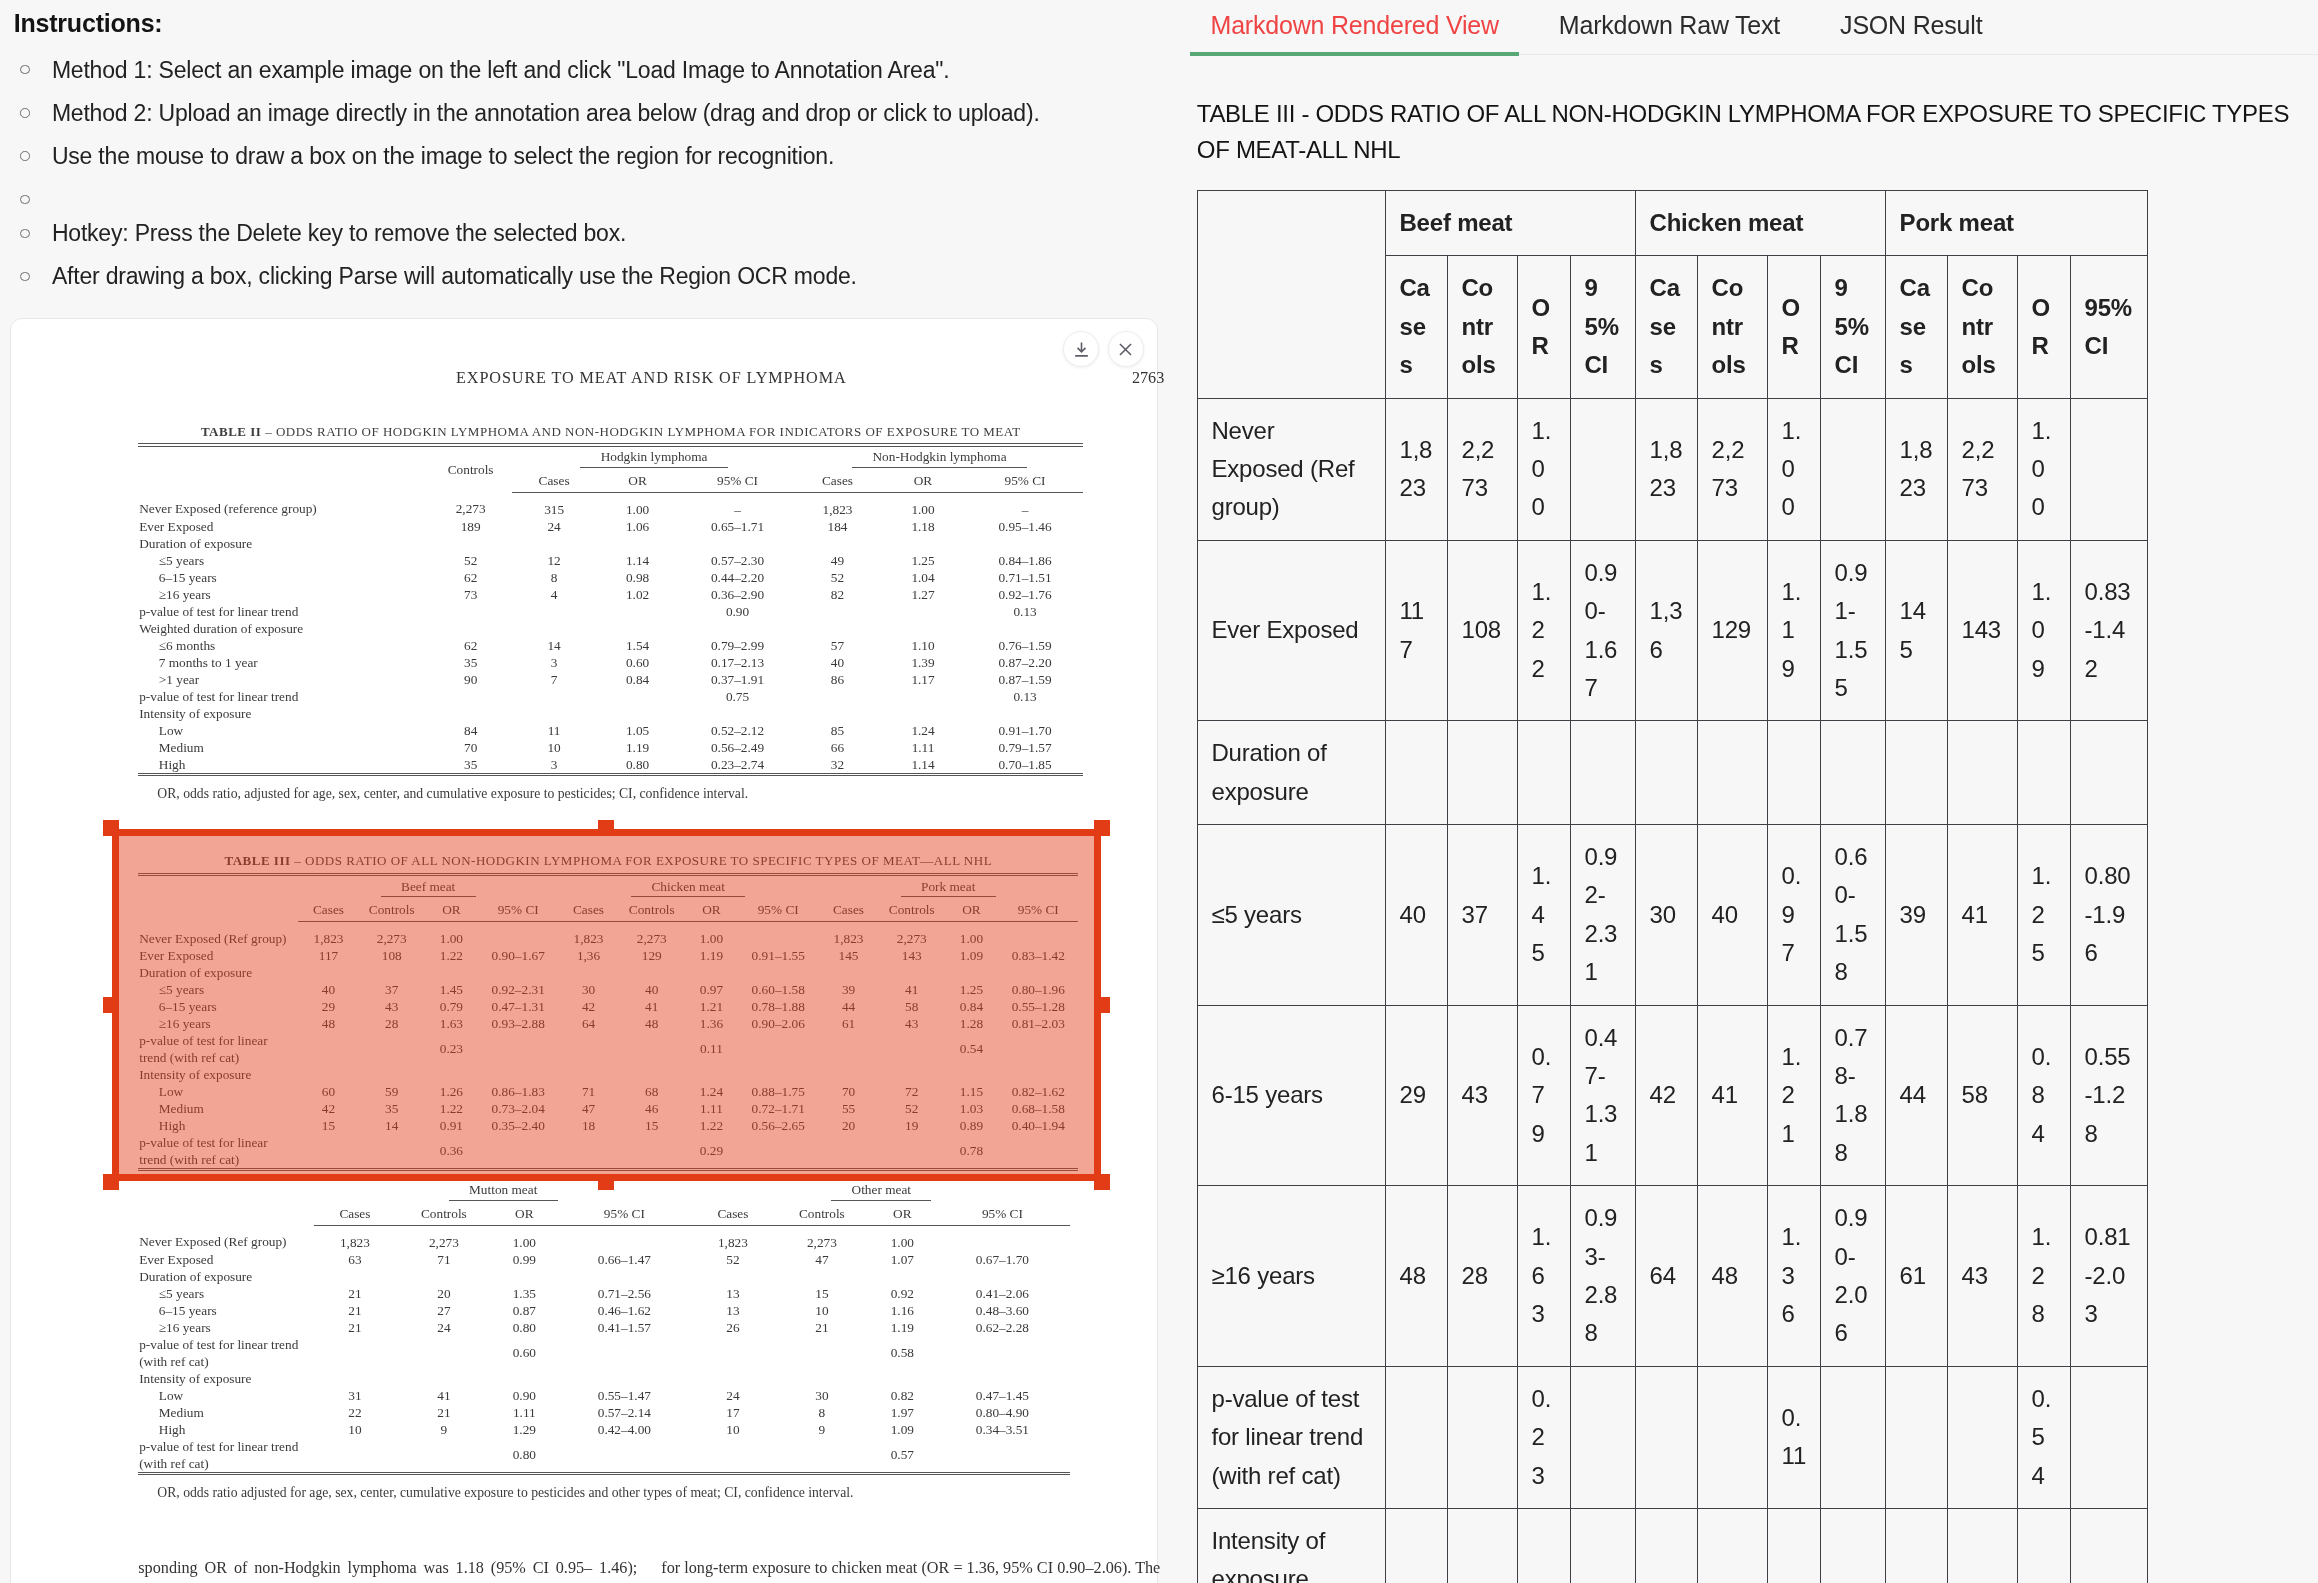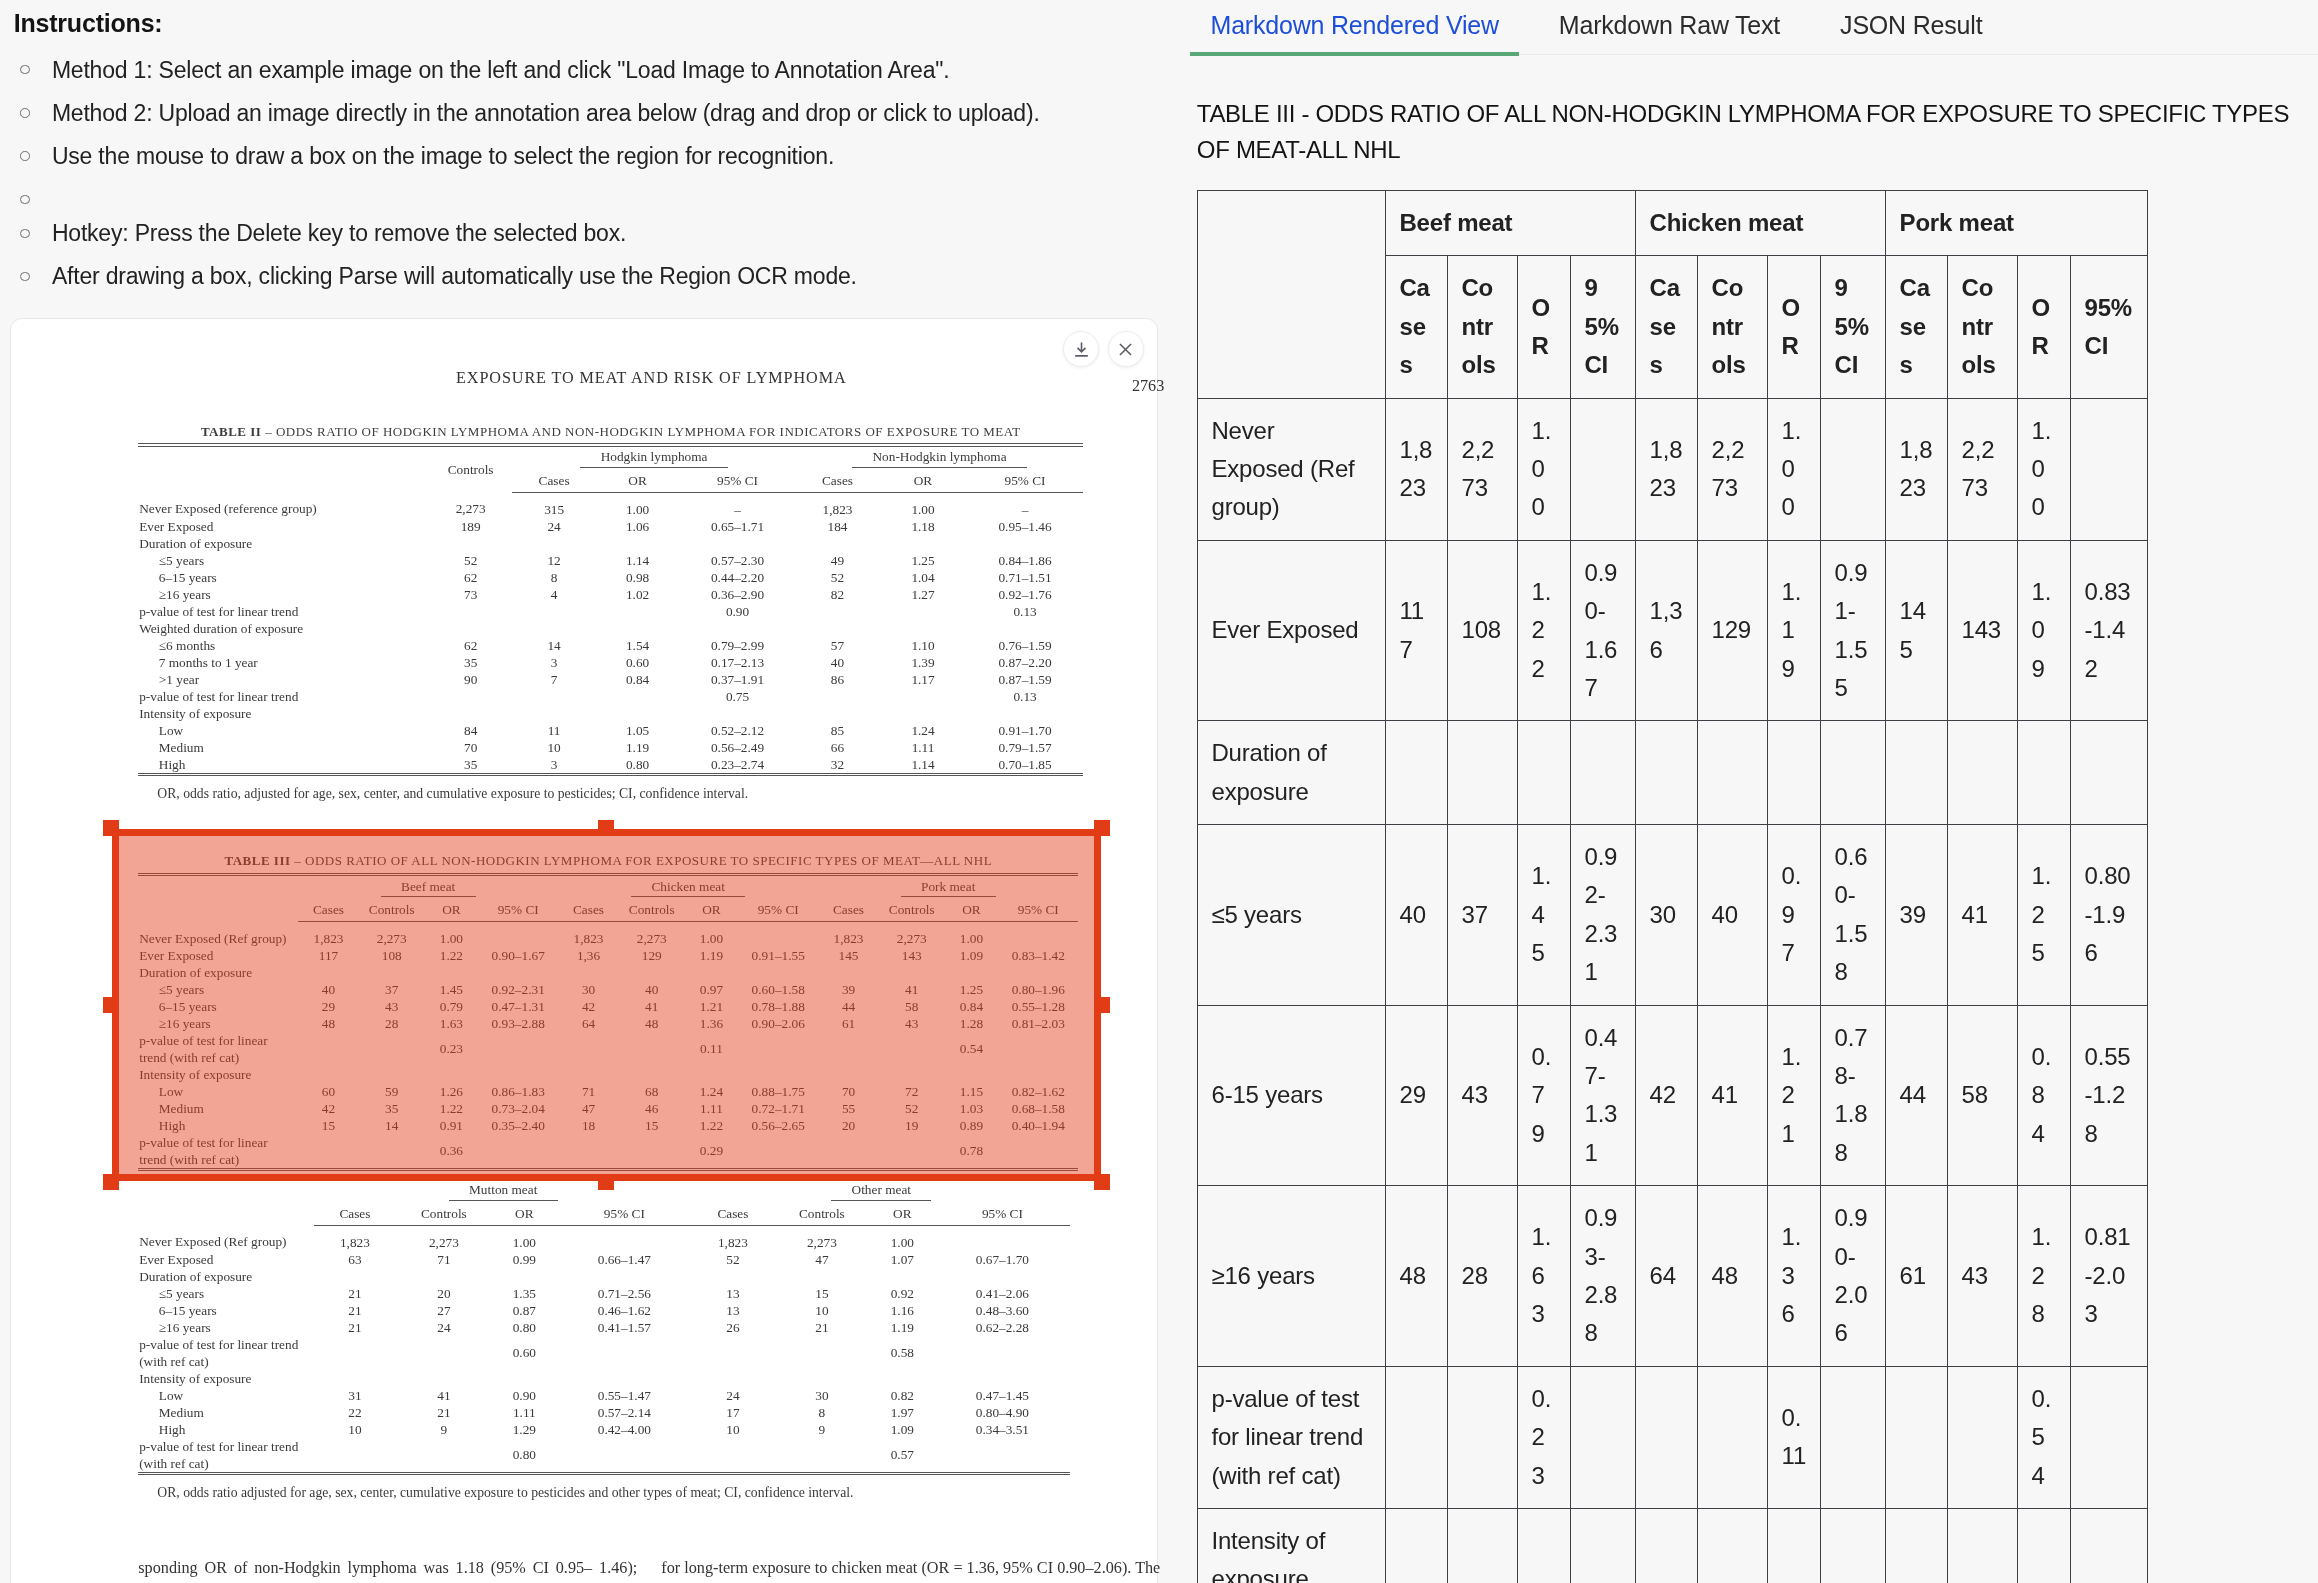--- a/index.html
+++ b/index.html
@@ -17,21 +17,21 @@
   
   .card { position:absolute; left:10.3px; top:318px; width:1148px; height:1334px; background:#fff;
     border:0.9px solid #e7e7ea; border-radius:12px; }
   .card-actions { position:absolute; top:12px; right:13.7px; display:flex; gap:8.5px; z-index:30; }
   .circle-btn { width:36px; height:36px; border-radius:50%; background:#fff; border:0.9px solid #ededf0;
     box-shadow:0 0.9px 3.4px rgba(0,0,0,.07); display:flex; align-items:center; justify-content:center; cursor:pointer; }
 
   
   .doc { margin:50px 12px 0 127px; font-family:"Liberation Serif","DejaVu Serif",serif; color:#3a3a3a; }
   .doc-head { position:relative; width:1026px; text-align:center; font-size:16.2px; letter-spacing:0.9px; color:#333; }
-  .doc-head .pageno { position:absolute; right:0; top:8px; letter-spacing:0; }
+  .doc-head .pageno { position:absolute; right:0; top:0; letter-spacing:0; }
   .dt-title { text-align:center; font-size:13px; letter-spacing:0.5px; color:#3d3d3d; margin-bottom:3.4px; }
   .dt-title b { font-weight:bold; }
   .drule { height:3.4px; border-top:0.9px solid #555; border-bottom:0.9px solid #555; }
   table.doc-table { border-collapse:collapse; table-layout:fixed; font-size:13.3px; line-height:17px; color:#3a3a3a; }
   table.doc-table th { font-weight:normal; text-align:center; padding:1.7px 0.9px; }
   table.doc-table td { text-align:center; padding:0 0.9px; }
   table.doc-table td.lbl { text-align:left; white-space:normal; }
   table.doc-table td.lbl.ind { padding-left:20.5px; }
   table.doc-table .grp span { display:inline-block; border-bottom:0.9px solid #555; padding:0 20.5px 1.7px; }
   table.doc-table thead tr.subs th { border-bottom:0.9px solid #555; padding-bottom:3.4px; }
@@ -50,21 +50,21 @@
   .handle { position:absolute; width:16.2px; height:16.2px; background:#e23c17; }
   .h-nw{left:-16.2px;top:-16.2px} .h-n{left:calc(50% - 8.5px);top:-16.2px} .h-ne{right:-16.2px;top:-16.2px}
   .h-w{left:-16.2px;top:calc(50% - 8.5px)} .h-e{right:-16.2px;top:calc(50% - 8.5px)}
   .h-sw{left:-16.2px;bottom:-16.2px} .h-s{left:calc(50% - 8.5px);bottom:-16.2px} .h-se{right:-16.2px;bottom:-16.2px}
 
   
   .right-panel { position:absolute; left:1190px; top:0; width:1129px; height:1583px; }
   .tab-bar { display:flex; height:55px; border-bottom:1.7px solid #e9e9eb; }
   .tab { font-size:25px; color:#2b2b2b; padding:0 20.5px; line-height:51px; margin-right:19px;
     cursor:pointer; letter-spacing:-0.2px; }
-  .tab.active { color:#1d4ed8; border-bottom:4.3px solid #57a876; margin-bottom:-1.7px; }
+  .tab.active { color:#ef4444; border-bottom:4.3px solid #57a876; margin-bottom:-1.7px; }
   .result { padding:41px 0 0 6.8px; }
   .result-title { width:1118px; font-size:24px; line-height:1.5; color:#141414; letter-spacing:-0.3px; }
   table.rtable { border-collapse:collapse; table-layout:fixed; margin-top:22px; font-size:24px;
     color:#222; letter-spacing:-0.2px; }
   table.rtable th, table.rtable td { border:1.7px solid #3f3f46; vertical-align:middle;
     text-align:left; padding:13px 13.7px; line-height:1.6; }
   table.rtable th { font-weight:bold; word-break:break-all; }
   table.rtable td.num { word-break:break-all; }
 </style>
 </head>

